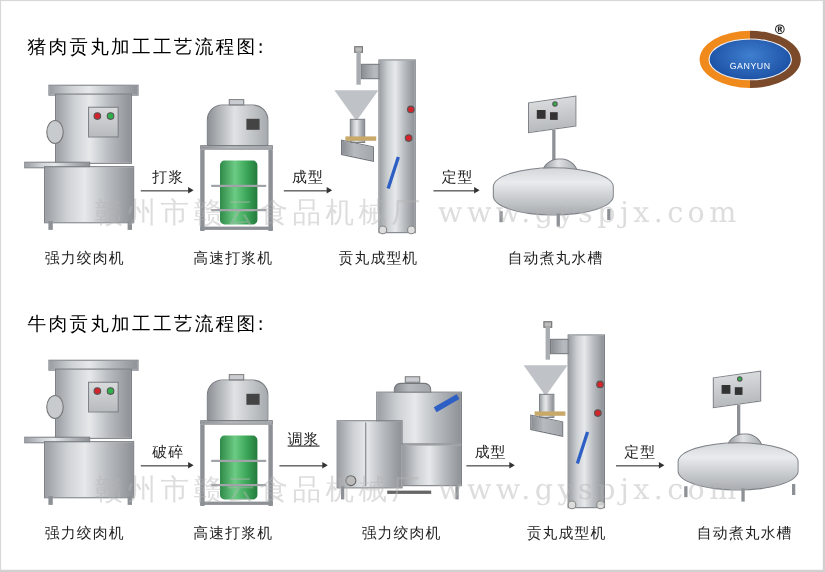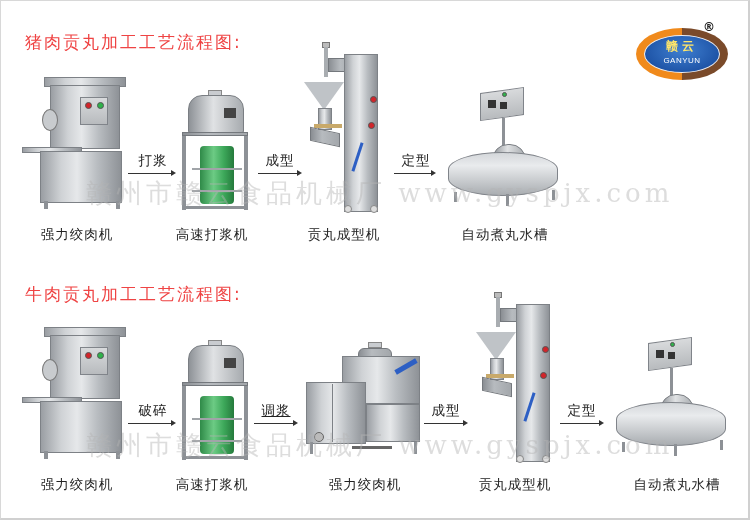--- a/index.html
+++ b/index.html
@@ -1,20 +1,20 @@
 <!DOCTYPE html>
 <html><head>
 <meta charset="utf-8">
 <style>
   * { box-sizing: border-box; margin: 0; padding: 0; }
   html, body { width: 750px; height: 520px; background: #fff; overflow: hidden; }
   body { font-family: "DejaVu Sans", "Liberation Sans", sans-serif; color: #222; position: relative; }
   .frame { position: absolute; left: 0; top: 0; width: 750px; height: 520px; border: 1px solid #d8d8d8; border-right: 2px solid #d0d0d0; border-bottom: 2px solid #d0d0d0; }
   .abs { position: absolute; }
-  .title { font-size: 17px; letter-spacing: 2px; color: #ef4444; }
+  .title { font-size: 17px; letter-spacing: 2px; color: #000000; }
   .label { font-size: 13.5px; color: #222; letter-spacing: 1px; white-space: nowrap; text-align: center; }
   .step { font-size: 13.5px; color: #222; letter-spacing: 1px; text-align: center; }
   .arrow { height: 1px; background: #333; }
   .arrow::after { content: ""; position: absolute; right: -2px; top: -3px; border-left: 5px solid #333; border-top: 3.5px solid transparent; border-bottom: 3.5px solid transparent; }
   .watermark { font-family: "DejaVu Serif", "Liberation Serif", serif; font-size: 26px; color: rgba(180,180,180,0.45); letter-spacing: 4px; white-space: nowrap; pointer-events: none; z-index: 5; }
 
   
   .logo { width: 92px; height: 52px; }
   .logo .ring { position: absolute; left: 0; top: 0; width: 92px; height: 52px; border-radius: 50%; background: linear-gradient(90deg, #f08a1c 0%, #f08a1c 50%, #7a4a2a 50%, #7a4a2a 100%); }
   .logo .inner { position: absolute; left: 8px; top: 7px; width: 76px; height: 38px; border-radius: 50%; background: radial-gradient(ellipse at 50% 40%, #3f7fd0 0%, #1f55a8 70%, #163f85 100%); border: 1.5px solid #e8eef8; }
@@ -37,21 +37,20 @@
   .drum { border-radius: 14px 14px 2px 2px; background: linear-gradient(90deg, #8e9297, #e0e2e4 45%, #a7abaf); border: 1px solid #7a7e83; }
 </style>
 </head>
 <body>
 
 <div class="frame"></div>
 
 <div class="abs logo" style="left:636px; top:28px;">
   <div class="ring"></div>
   <div class="inner"></div>
-  <div class="cn">赣云</div>
   <div class="en">GANYUN</div>
 </div>
 <div class="abs reg" style="left:703px; top:20px;">®</div>
 
 <div class="abs title" style="left:25px; top:31px;">猪肉贡丸加工工艺流程图:</div>
 
 <div class="abs" style="left:22px; top:75px; width:110px; height:135px;">
   <div class="abs steel" style="left:22px; top:2px; width:82px; height:10px;"></div>
   <div class="abs steel" style="left:28px; top:10px; width:70px; height:64px;"></div>
   <div class="abs panel" style="left:58px; top:22px; width:28px; height:28px;"></div>
@@ -146,21 +145,21 @@
   <div class="abs" style="left:46px; top:18px; width:12px; height:10px; background:#444;"></div>
   <div class="abs steel-dark" style="left:4px; top:42px; width:66px; height:4px;"></div>
   <div class="abs leg" style="left:4px; top:46px; width:4px; height:74px;"></div>
   <div class="abs leg" style="left:66px; top:46px; width:4px; height:74px;"></div>
   <div class="abs green" style="left:22px; top:56px; width:34px; height:58px; border-radius:4px;"></div>
   <div class="abs" style="left:14px; top:78px; width:50px; height:2px; background:#a0a4a8;"></div>
   <div class="abs" style="left:14px; top:100px; width:50px; height:2px; background:#a0a4a8;"></div>
   <div class="abs leg" style="left:4px; top:116px; width:66px; height:3px;"></div>
 </div>
 
-<div class="abs step" style="left:254px; top:402px; width:44px;text-decoration:underline;">调浆</div>
+<div class="abs step" style="left:254px; top:391px; width:44px;text-decoration:underline;">调浆</div>
 <div class="abs arrow" style="left:254px; top:423px; width:42px;"></div>
 
 <div class="abs" style="left:302px; top:342px; width:120px; height:115px;">
   <div class="abs" style="left:66px; top:0px; width:14px; height:6px; background:#c9ccd0; border:1px solid #888;"></div>
   <div class="abs steel-dark" style="left:56px; top:6px; width:34px; height:10px; border-radius:6px 6px 0 0;"></div>
   <div class="abs steel" style="left:40px; top:14px; width:78px; height:48px;"></div>
   <div class="abs blue-strip" style="left:92px; top:22px; width:24px; height:5px; transform:rotate(-30deg);"></div>
   <div class="abs steel" style="left:4px; top:40px; width:60px; height:62px;"></div>
   <div class="abs" style="left:30px; top:42px; width:1px; height:58px; background:#7d8186;"></div>
   <div class="abs steel" style="left:64px; top:62px; width:54px; height:38px;"></div>

